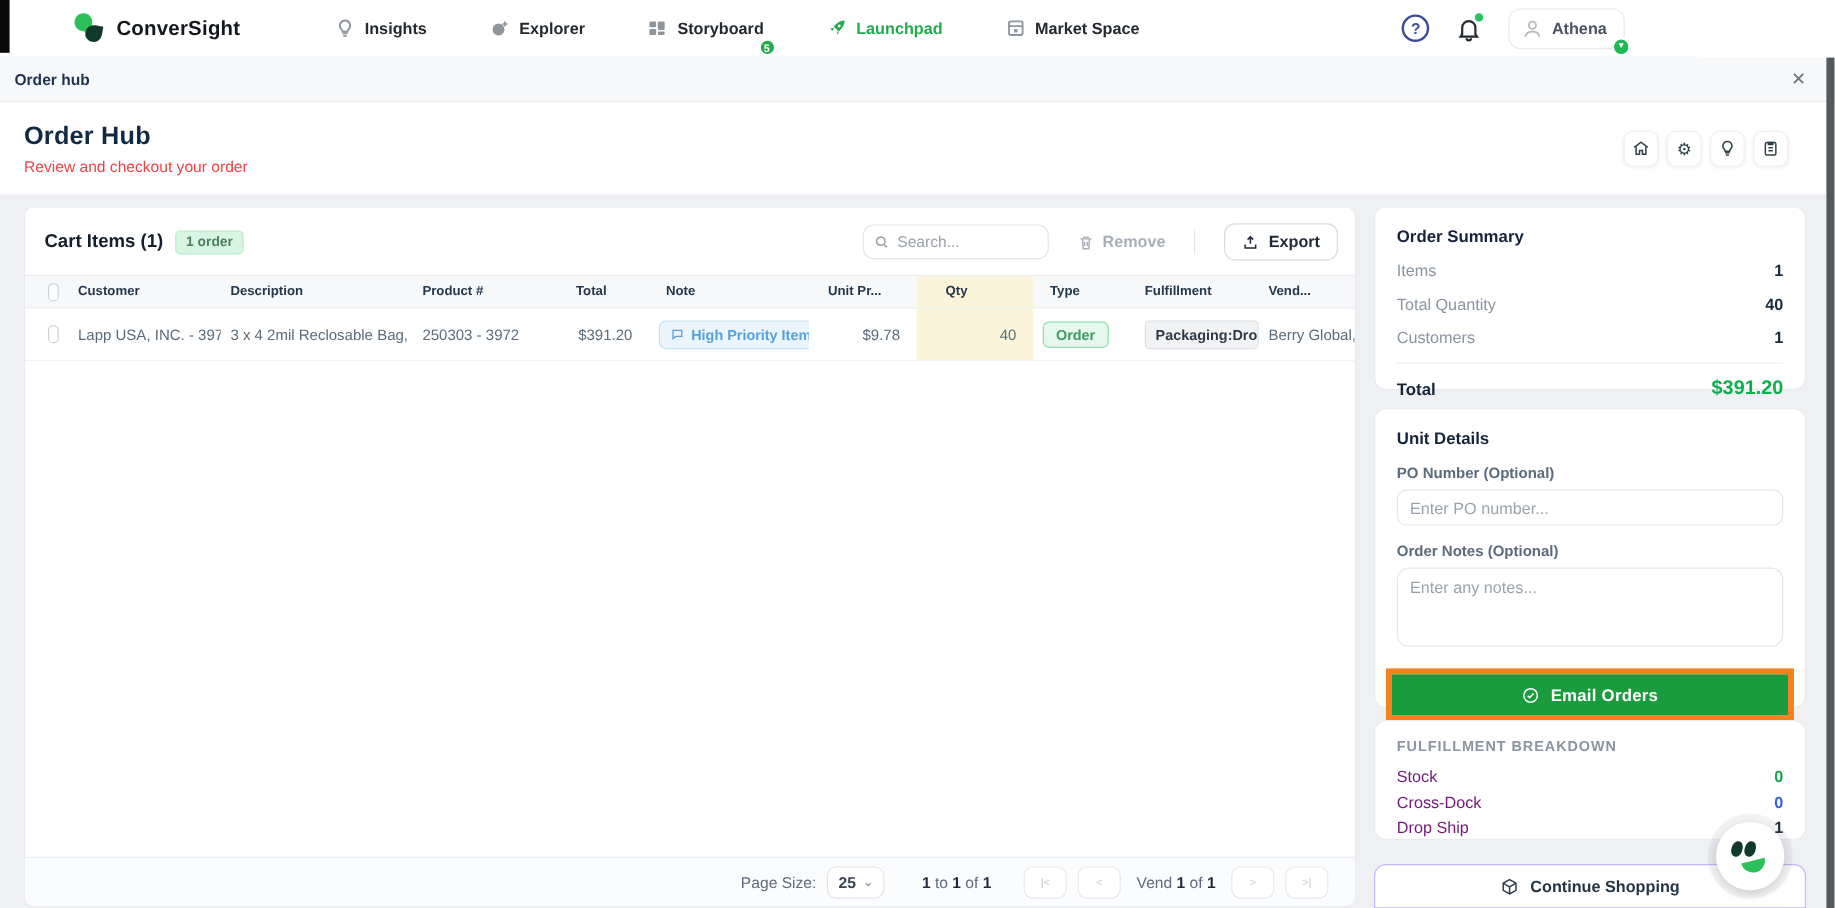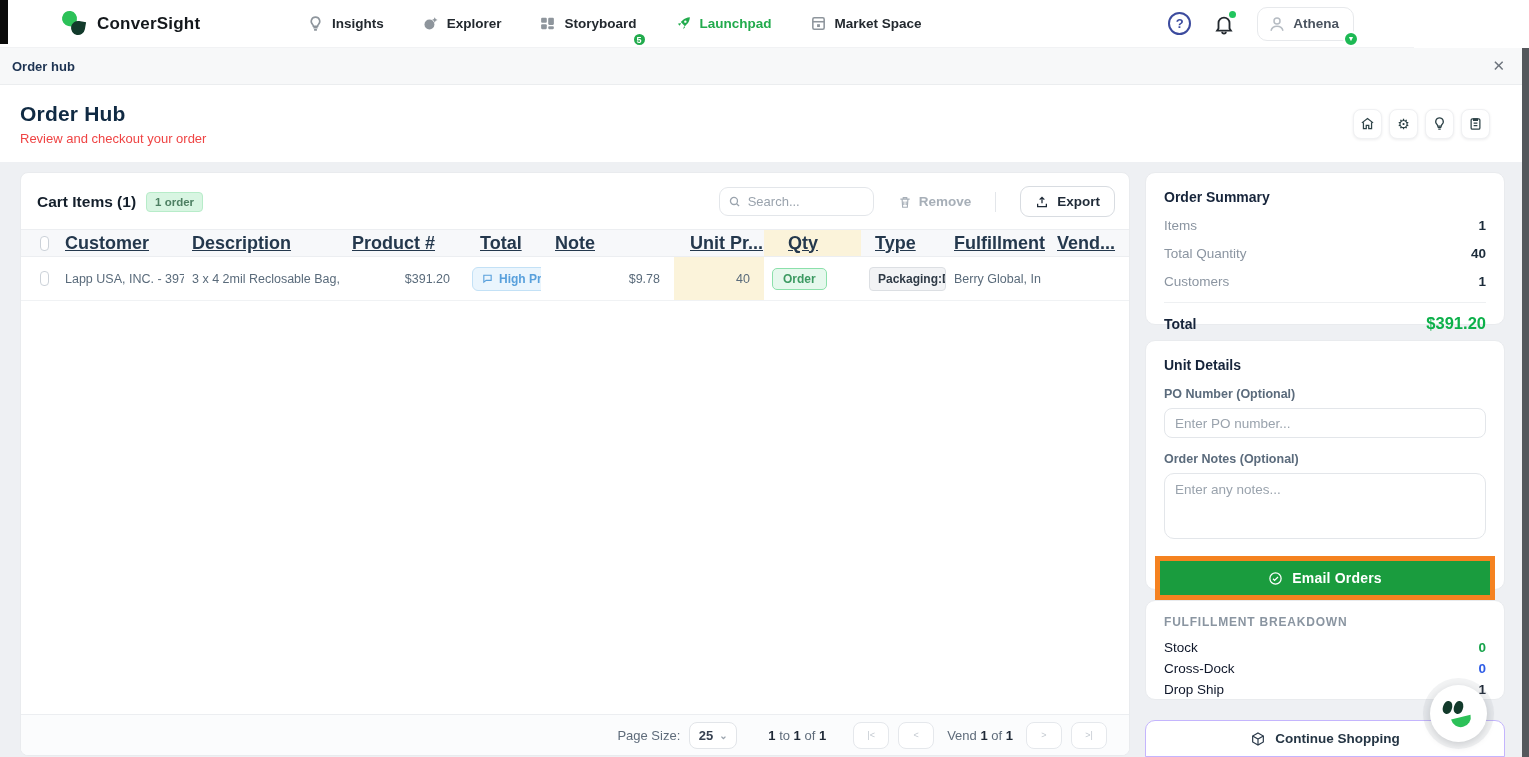--- a/index.html
+++ b/index.html
@@ -11,21 +11,21 @@
             display: flex; align-items: center; padding: 0 60px 0 62px; border-bottom: 1px solid #f1f2f4; }
   .edge-left { position: absolute; left: 0; top: 0; width: 8px; height: 44px; background: #0a0a0a; }
   .edge-right { position: absolute; right: 0; top: 48px; width: 7px; height: 709px; background: #54585c; }
   .brand { display: flex; align-items: center; gap: 9px; }
   .logo-mark { position: relative; width: 26px; height: 26px; }
   .logo-p1 { position: absolute; left: 0; top: 0; width: 15px; height: 15px; background: #2cc158;
              border-radius: 50% 50% 0 50%; transform: rotate(10deg); }
   .logo-p2 { position: absolute; left: 9px; top: 10px; width: 14px; height: 14px; background: #123a2b;
              border-radius: 50% 0 50% 50%; transform: rotate(10deg); }
   .brand-name { font-size: 17px; font-weight: 700; color: #14181c; letter-spacing: .2px; }
-  .mainnav { display: flex; align-items: center; gap: 38px; margin: 0 auto; padding-right: 140px; }
+  .mainnav { display: flex; align-items: center; gap: 52px; margin: 0 auto; padding-right: 140px; }
   .nav-item { display: flex; align-items: center; gap: 8px; font-size: 13.5px; font-weight: 700;
               color: #23292f; cursor: pointer; position: relative; }
   .nav-item .nicon { width: 17px; height: 17px; color: #8e959c; display: inline-flex; }
   .nav-item.active { color: #22ab4d; }
   .nav-item.active .nicon { color: #22ab4d; }
   .nav-badge { position: absolute; right: -10px; top: 17px; width: 15px; height: 15px; background: #22ab4d;
                border-radius: 50%; border: 2px solid #fff; color: #fff; font-size: 9px; font-weight: 700;
                display: flex; align-items: center; justify-content: center; }
   .topbar-right { display: flex; align-items: center; gap: 22px; }
   .help-btn { width: 23px; height: 23px; border: 2px solid #3c4b9e; border-radius: 50%; color: #3c4b9e;
@@ -77,22 +77,22 @@
                 background: none; border: none; cursor: pointer; font-family: inherit; }
   .remove-btn svg { width: 14px; height: 14px; }
   .tool-divider { width: 1px; height: 20px; background: #e3e6ea; }
   .export-btn { display: flex; align-items: center; gap: 8px; height: 31px; padding: 0 14px; background: #fff;
                 border: 1px solid #d8dce1; border-radius: 9px; font-size: 13.5px; font-weight: 700; color: #1f2a37;
                 cursor: pointer; font-family: inherit; }
   .export-btn svg { width: 14px; height: 14px; }
 
   .grid-row { display: grid; grid-template-columns: 36px 127px 160px 120px 77px 133px 90px 97px 85px 103px 1fr; }
   .thead { height: 28px; background: #f7f8fa; border-top: 1px solid #eceef1; border-bottom: 1px solid #eceef1; }
-  .th { font-size: 18px; font-weight: 700; color: #24384d; display: flex; align-items: center; padding: 0 8px;
-        white-space: nowrap; overflow: hidden; text-decoration: underline; }
+  .th { font-size: 11px; font-weight: 700; color: #24384d; display: flex; align-items: center; padding: 0 8px;
+        white-space: nowrap; overflow: hidden; }
   .trow { height: 44px; border-bottom: 1px solid #f0f2f4; }
   .td { font-size: 12.5px; color: #5a6b7b; display: flex; align-items: center; padding: 0 8px;
         white-space: nowrap; overflow: hidden; }
   .r { justify-content: flex-end; padding-right: 14px; }
   .qty-col { background: #fbf3da; }
   .cb { width: 15px; height: 15px; border: 1.5px solid #ccd2d9; border-radius: 4px; background: #fff;
         margin-left: 11px; cursor: pointer; }
   .note-chip { display: inline-flex; align-items: center; gap: 6px; background: #eaf5fd; border: 1px solid #c3e1f6;
                border-radius: 6px; padding: 4px 9px; color: #58a0dc; font-size: 12px; font-weight: 600; cursor: pointer; }
   .note-chip svg { width: 11px; height: 11px; }
@@ -134,21 +134,21 @@
   .notes-area { width: 100%; height: 66px; border: 1px solid #e3e6ea; border-radius: 10px; padding: 8px 10px;
                 font-size: 13.5px; color: #374151; outline: none; resize: none; font-family: inherit; }
   .email-wrap { margin: 13px -9px 0; border: 5px solid #f58220; }
   .email-btn { width: 100%; height: 34px; background: #1a9c3e; border: none; color: #fff; font-size: 14px;
                font-weight: 700; display: flex; align-items: center; justify-content: center; gap: 9px;
                cursor: pointer; font-family: inherit; letter-spacing: .2px; }
   .email-btn svg { width: 15px; height: 15px; }
 
   .fb-title { font-size: 12px; font-weight: 700; color: #8a95a1; letter-spacing: .8px; }
   .fb-row { display: flex; justify-content: space-between; margin-top: 11px; font-size: 13.5px; }
-  .fb-row .lbl { color: #0f172a; }
+  .fb-row .lbl { color: #701a75; }
   .fb-row .val { font-weight: 700; }
   .fb-green { color: #16a34a; } .fb-blue { color: #2e5ce6; } .fb-dark { color: #1f2937; }
 
   .continue-btn { position: absolute; left: 1145px; top: 720px; width: 360px; height: 37px; background: #fff;
                   border: 1px solid #c4b5fd; border-radius: 10px 10px 0 0; display: flex; align-items: center;
                   justify-content: center; gap: 9px; font-size: 13.5px; font-weight: 700; color: #253544;
                   cursor: pointer; font-family: inherit; }
   .continue-btn svg { width: 16px; height: 16px; color: #2b3a4a; }
 
   .chat-fab { position: absolute; left: 1430px; top: 685px; width: 57px; height: 57px; border-radius: 50%;
@@ -331,20 +331,21 @@
       <div class="th">Fulfillment</div>
       <div class="th">Vend...</div>
     </div>
 
     <div class="grid-row trow">
       <div class="td">
           <span class="cb"></span>
         </div>
       <div class="td">Lapp USA, INC. - 3972</div>
       <div class="td">3 x 4 2mil Reclosable Bag, 1000/c</div>
+      <div class="td">250303 - 3972</div>
       <div class="td r">$391.20</div>
       <div class="td">
         <span class="note-chip">
           <svg viewBox="0 0 24 24" fill="none" stroke="currentColor" stroke-width="2.4">
               <path d="M4 5h16v11H9l-5 4z"></path>
             </svg>
           <span>High Priority Item</span>
         </span>
       </div>
       <div class="td r">$9.78</div>

